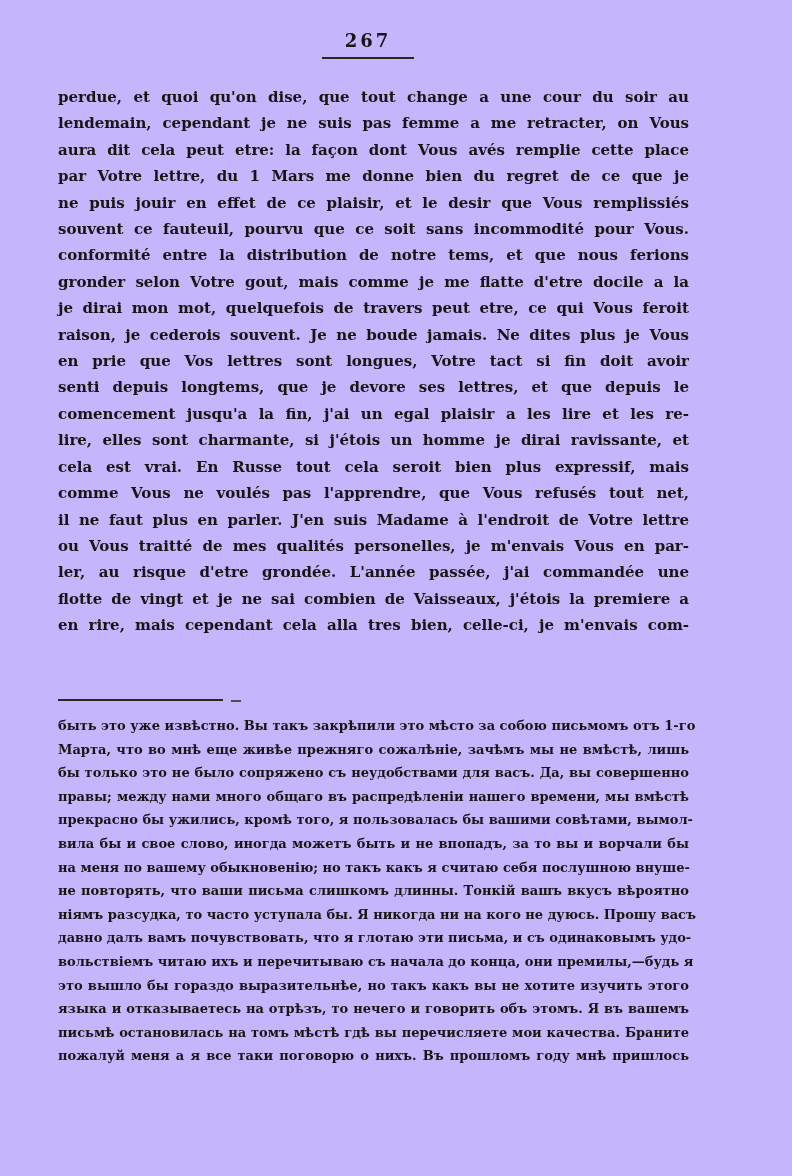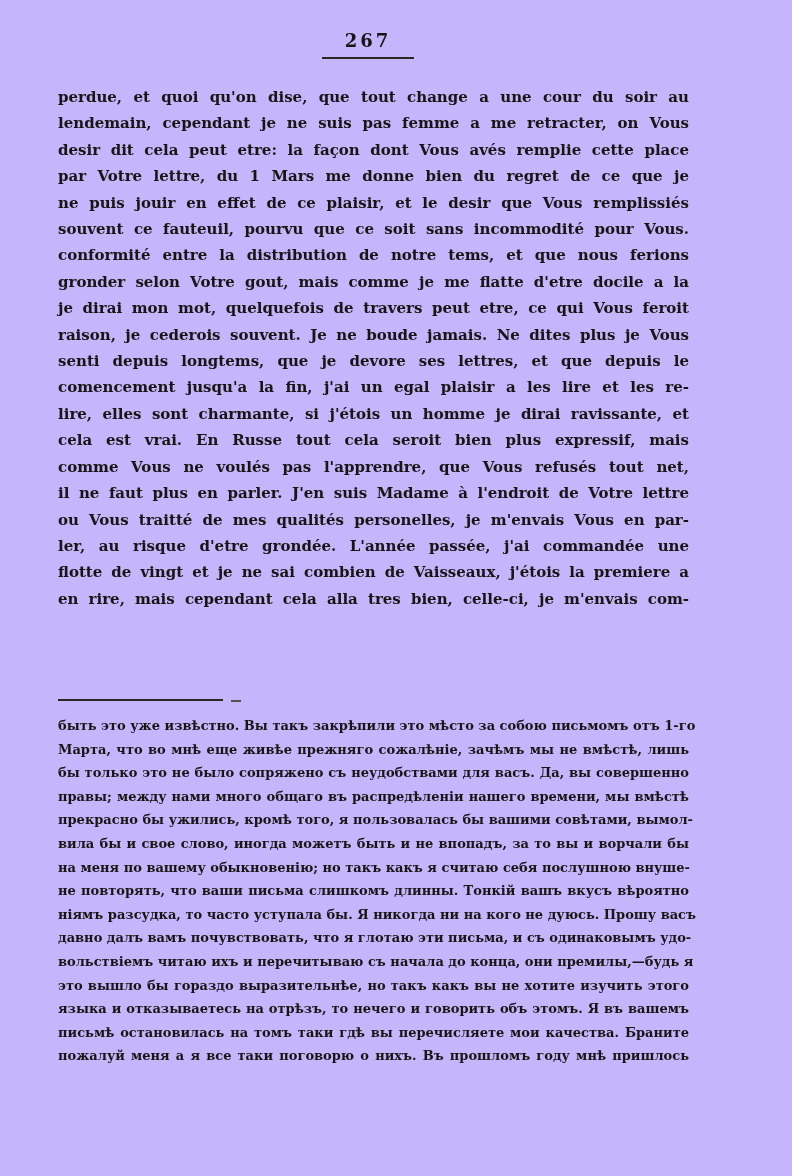--- a/index.html
+++ b/index.html
@@ -88,28 +88,29 @@
 <div class="page">
 
   <div class="page-header">
     <div class="page-number">267</div>
     <div class="page-number-rule"></div>
   </div>
 
   <div class="main-text">
       <div class="text-line">perdue, et quoi qu'on dise, que tout change a une cour du soir au</div>
       <div class="text-line">lendemain, cependant je ne suis pas femme a me retracter, on Vous</div>
-      <div class="text-line">desir dit cela peut etre: la façon dont Vous avés remplie cette place</div>
+      <div class="text-line">aura dit cela peut etre: la façon dont Vous avés remplie cette place</div>
       <div class="text-line">par Votre lettre, du 1 Mars me donne bien du regret de ce que je</div>
       <div class="text-line">ne puis jouir en effet de ce plaisir, et le desir que Vous remplissiés</div>
       <div class="text-line">souvent ce fauteuil, pourvu que ce soit sans incommodité pour Vous.</div>
       <div class="text-line">conformité entre la distribution de notre tems, et que nous ferions</div>
       <div class="text-line">gronder selon Votre gout, mais comme je me flatte d'etre docile a la</div>
       <div class="text-line">je dirai mon mot, quelquefois de travers peut etre, ce qui Vous feroit</div>
       <div class="text-line">raison, je cederois souvent. Je ne boude jamais. Ne dites plus je Vous</div>
+      <div class="text-line">en prie que Vos lettres sont longues, Votre tact si fin doit avoir</div>
       <div class="text-line">senti depuis longtems, que je devore ses lettres, et que depuis le</div>
       <div class="text-line">comencement jusqu'a la fin, j'ai un egal plaisir a les lire et les re-</div>
       <div class="text-line">lire, elles sont charmante, si j'étois un homme je dirai ravissante, et</div>
       <div class="text-line">cela est vrai. En Russe tout cela seroit bien plus expressif, mais</div>
       <div class="text-line">comme Vous ne voulés pas l'apprendre, que Vous refusés tout net,</div>
       <div class="text-line">il ne faut plus en parler. J'en suis Madame à l'endroit de Votre lettre</div>
       <div class="text-line">ou Vous traitté de mes qualités personelles, je m'envais Vous en par-</div>
       <div class="text-line">ler, au risque d'etre grondée. L'année passée, j'ai commandée une</div>
       <div class="text-line">flotte de vingt et je ne sai combien de Vaisseaux, j'étois la premiere a</div>
       <div class="text-line">en rire, mais cependant cela alla tres bien, celle-ci, je m'envais com-</div>
@@ -125,17 +126,17 @@
       <div class="footnote-line">правы; между нами много общаго въ распредѣленіи нашего времени, мы вмѣстѣ</div>
       <div class="footnote-line">прекрасно бы ужились, кромѣ того, я пользовалась бы вашими совѣтами, вымол-</div>
       <div class="footnote-line">вила бы и свое слово, иногда можетъ быть и не впопадъ, за то вы и ворчали бы</div>
       <div class="footnote-line">на меня по вашему обыкновенію; но такъ какъ я считаю себя послушною внуше-</div>
       <div class="footnote-line">не повторять, что ваши письма слишкомъ длинны. Тонкій вашъ вкусъ вѣроятно</div>
       <div class="footnote-line">ніямъ разсудка, то часто уступала бы. Я никогда ни на кого не дуюсь. Прошу васъ</div>
       <div class="footnote-line">давно далъ вамъ почувствовать, что я глотаю эти письма, и съ одинаковымъ удо-</div>
       <div class="footnote-line">вольствіемъ читаю ихъ и перечитываю съ начала до конца, они премилы,—будь я</div>
       <div class="footnote-line">это вышло бы гораздо выразительнѣе, но такъ какъ вы не хотите изучить этого</div>
       <div class="footnote-line">языка и отказываетесь на отрѣзъ, то нечего и говорить объ этомъ. Я въ вашемъ</div>
-      <div class="footnote-line">письмѣ остановилась на томъ таки гдѣ вы перечисляете мои качества. Браните</div>
+      <div class="footnote-line">письмѣ остановилась на томъ мѣстѣ гдѣ вы перечисляете мои качества. Браните</div>
       <div class="footnote-line">пожалуй меня а я все таки поговорю о нихъ. Въ прошломъ году мнѣ пришлось</div>
     </div>
 
 </div>
 
 </body></html>

